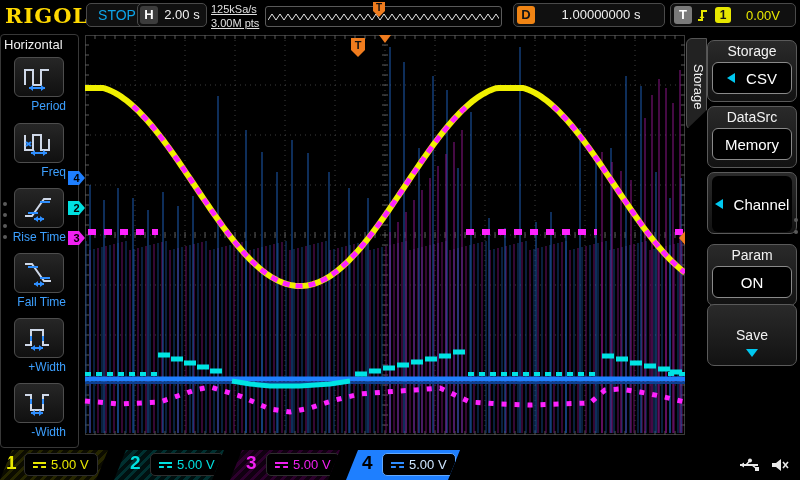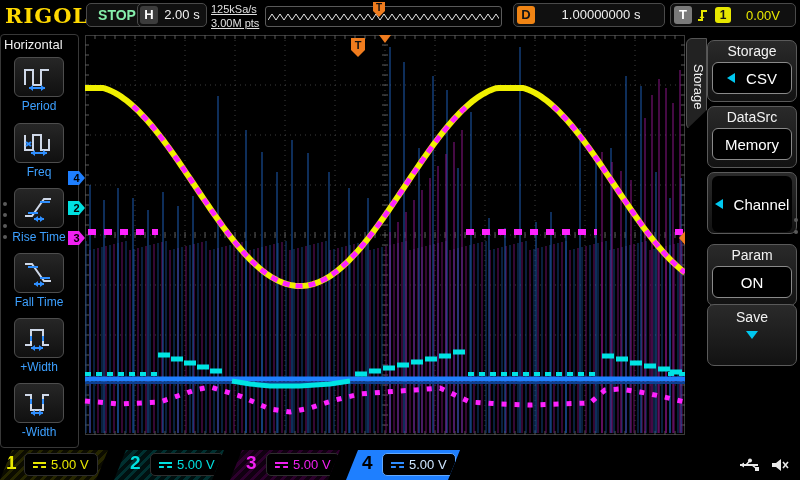--- a/index.html
+++ b/index.html
@@ -7,21 +7,21 @@
               font-family:"Liberation Sans", sans-serif; }
   .abs { position:absolute; }
   #stage { position:relative; width:800px; height:480px; background:#000; }
 
   
   #header { position:absolute; left:0; top:0; width:800px; height:32px; background:#000; }
   .logo { left:5px; top:3px; font-family:"DejaVu Serif", serif; font-weight:bold;
           font-size:21px; color:#ffd900; letter-spacing:1px; }
   .hbox { background:#101010; border:1px solid #4a4a4a; border-radius:5px; color:#e8e8e8; }
   #stop-box { left:86px; top:3px; width:62px; height:24px; line-height:22px; text-align:center;
-              font-weight:bold; font-size:14px; color:#86efac; }
+              font-weight:normal; font-size:14px; color:#0ea5e9; }
   #h-box { left:137px; top:3px; width:70px; height:24px; }
   .badge { display:inline-block; border-radius:3px; font-weight:bold; text-align:center; }
   #h-badge { position:absolute; left:2px; top:2px; width:18px; height:18px; line-height:18px;
              background:#3c3c3c; color:#fff; font-size:13px; }
   #h-value { position:absolute; left:22px; top:3px; width:44px; text-align:center;
              font-size:13px; color:#f0f0f0; }
   #rates { left:211px; top:2px; width:52px; font-size:11px; color:#e0e0e0; line-height:14px;text-decoration:underline; }
   #preview-bar { left:265px; top:6px; width:237px; height:21px; background:#060606;
                  border:1px solid #5a5a5a; border-radius:3px; }
   #preview-wave { position:absolute; left:2px; top:1px; }
@@ -43,21 +43,21 @@
              font-size:13px; color:#e8e800; }
 
   
   #left-panel { position:absolute; left:0; top:34px; width:79px; height:414px;
                 border:1px solid #383838; border-radius:4px; background:#000; }
   #left-title { position:absolute; left:3px; top:2px; font-size:13px; color:#f0f0f0; }
   .lm-item { position:absolute; left:11px; width:54px; text-align:center; }
   .lm-btn { width:50px; height:40px; margin:0 auto; background:linear-gradient(#262626,#101010);
             border:1px solid #4d4d4d; border-radius:6px; display:flex;
             align-items:center; justify-content:center; }
-  .lm-label { margin-top:2px; font-size:12px; color:#3da0ff; }
+  .lm-label { margin-top:2px; font-size:12px; color:#3da0ff;text-align:right; }
   .page-dots { position:absolute; left:2px; top:160px; }
   .page-dots i { display:block; width:4px; height:4px; border-radius:50%;
                  background:#5a5a5a; margin:7px 0; }
 
   
   #display { position:absolute; left:85px; top:35px; width:600px; height:400px; background:#000; }
   #scope-svg { overflow:visible; }
   .ch-badge { position:absolute; left:-17px; width:17px; height:14px; color:#000;
               font-size:11px; font-weight:bold; text-align:center; line-height:14px;
               clip-path:polygon(0 0,11px 0,17px 50%,11px 100%,0 100%); }
@@ -808,21 +808,21 @@
     </div>
 
     <div class="rm-item" style="top:212px;height:62px">
       <div class="rm-label">Param</div>
       <div class="rm-value">
           <span>ON</span>
         </div>
     </div>
 
     <div class="rm-item" style="top:272px;height:62px">
-      <div class="rm-label" style="padding-top:4px">Save</div>
+      <div class="rm-label" style="padding-top:22px">Save</div>
       <div class="arrow-down"></div>
     </div>
 
 
     <div class="rm-dots">
         <i></i>
         <i></i>
       </div>
   </div>
 

